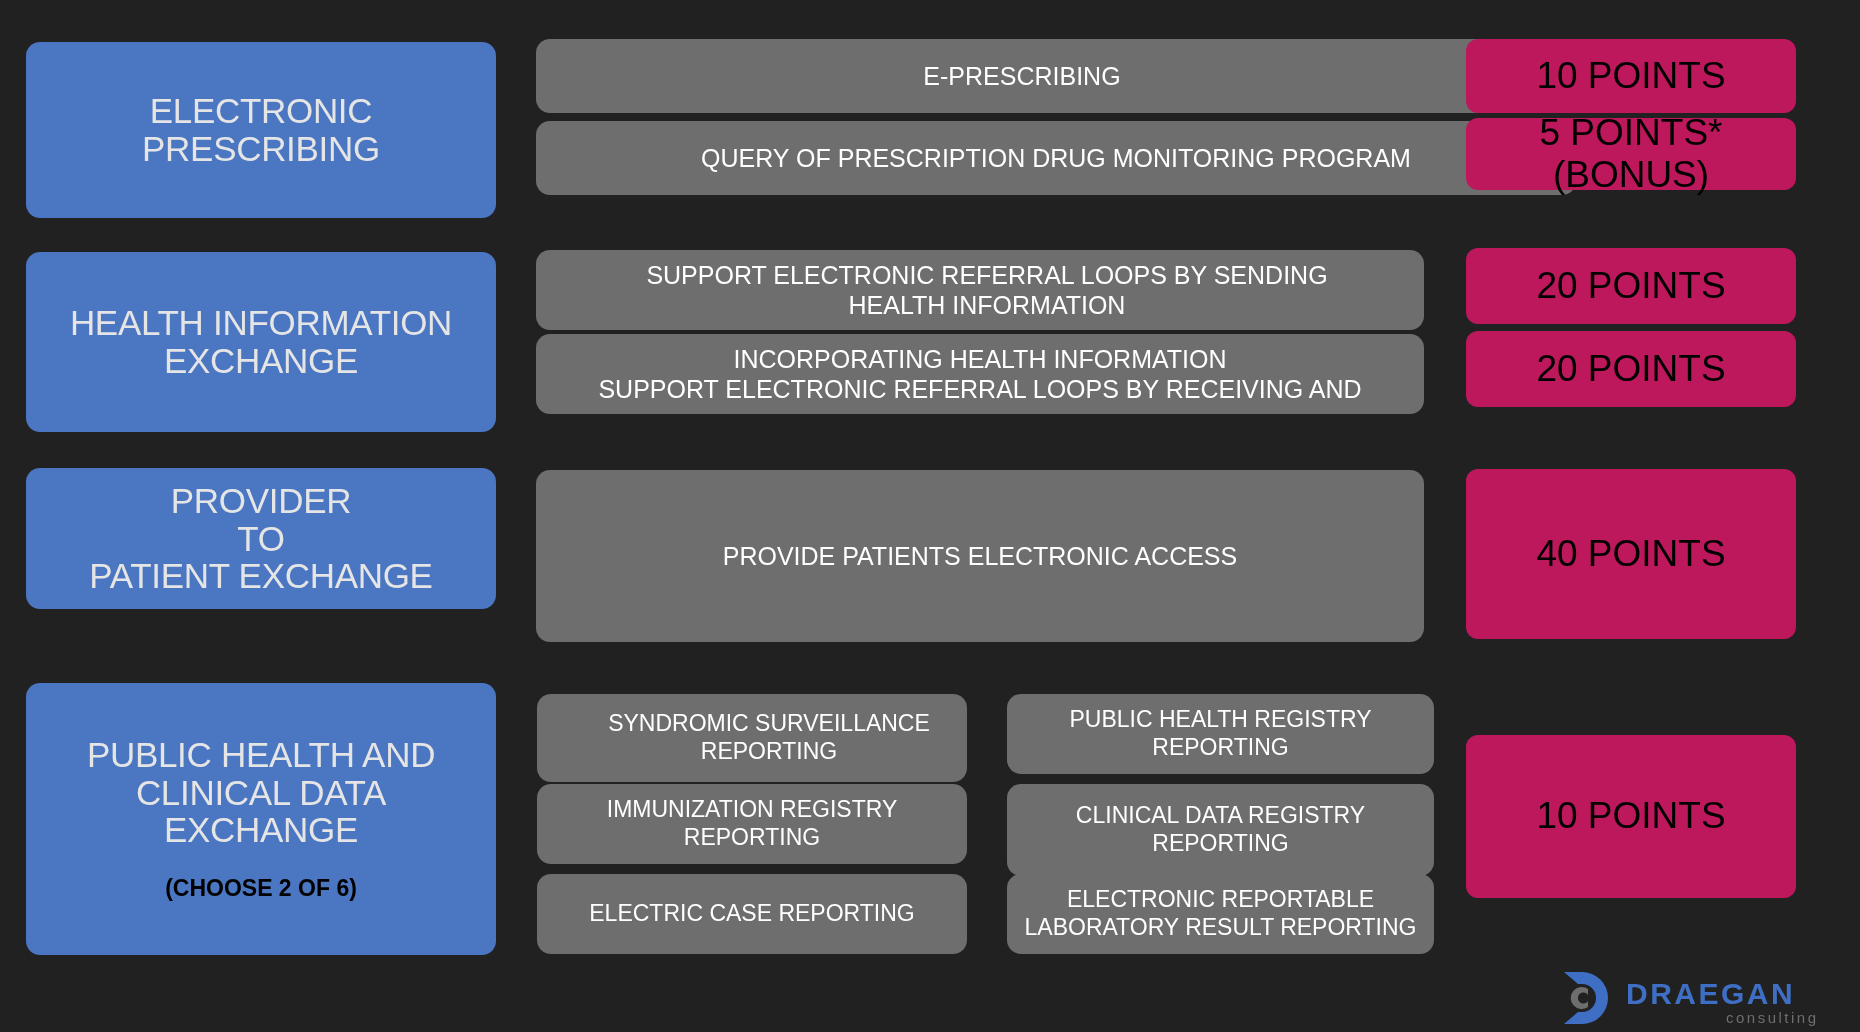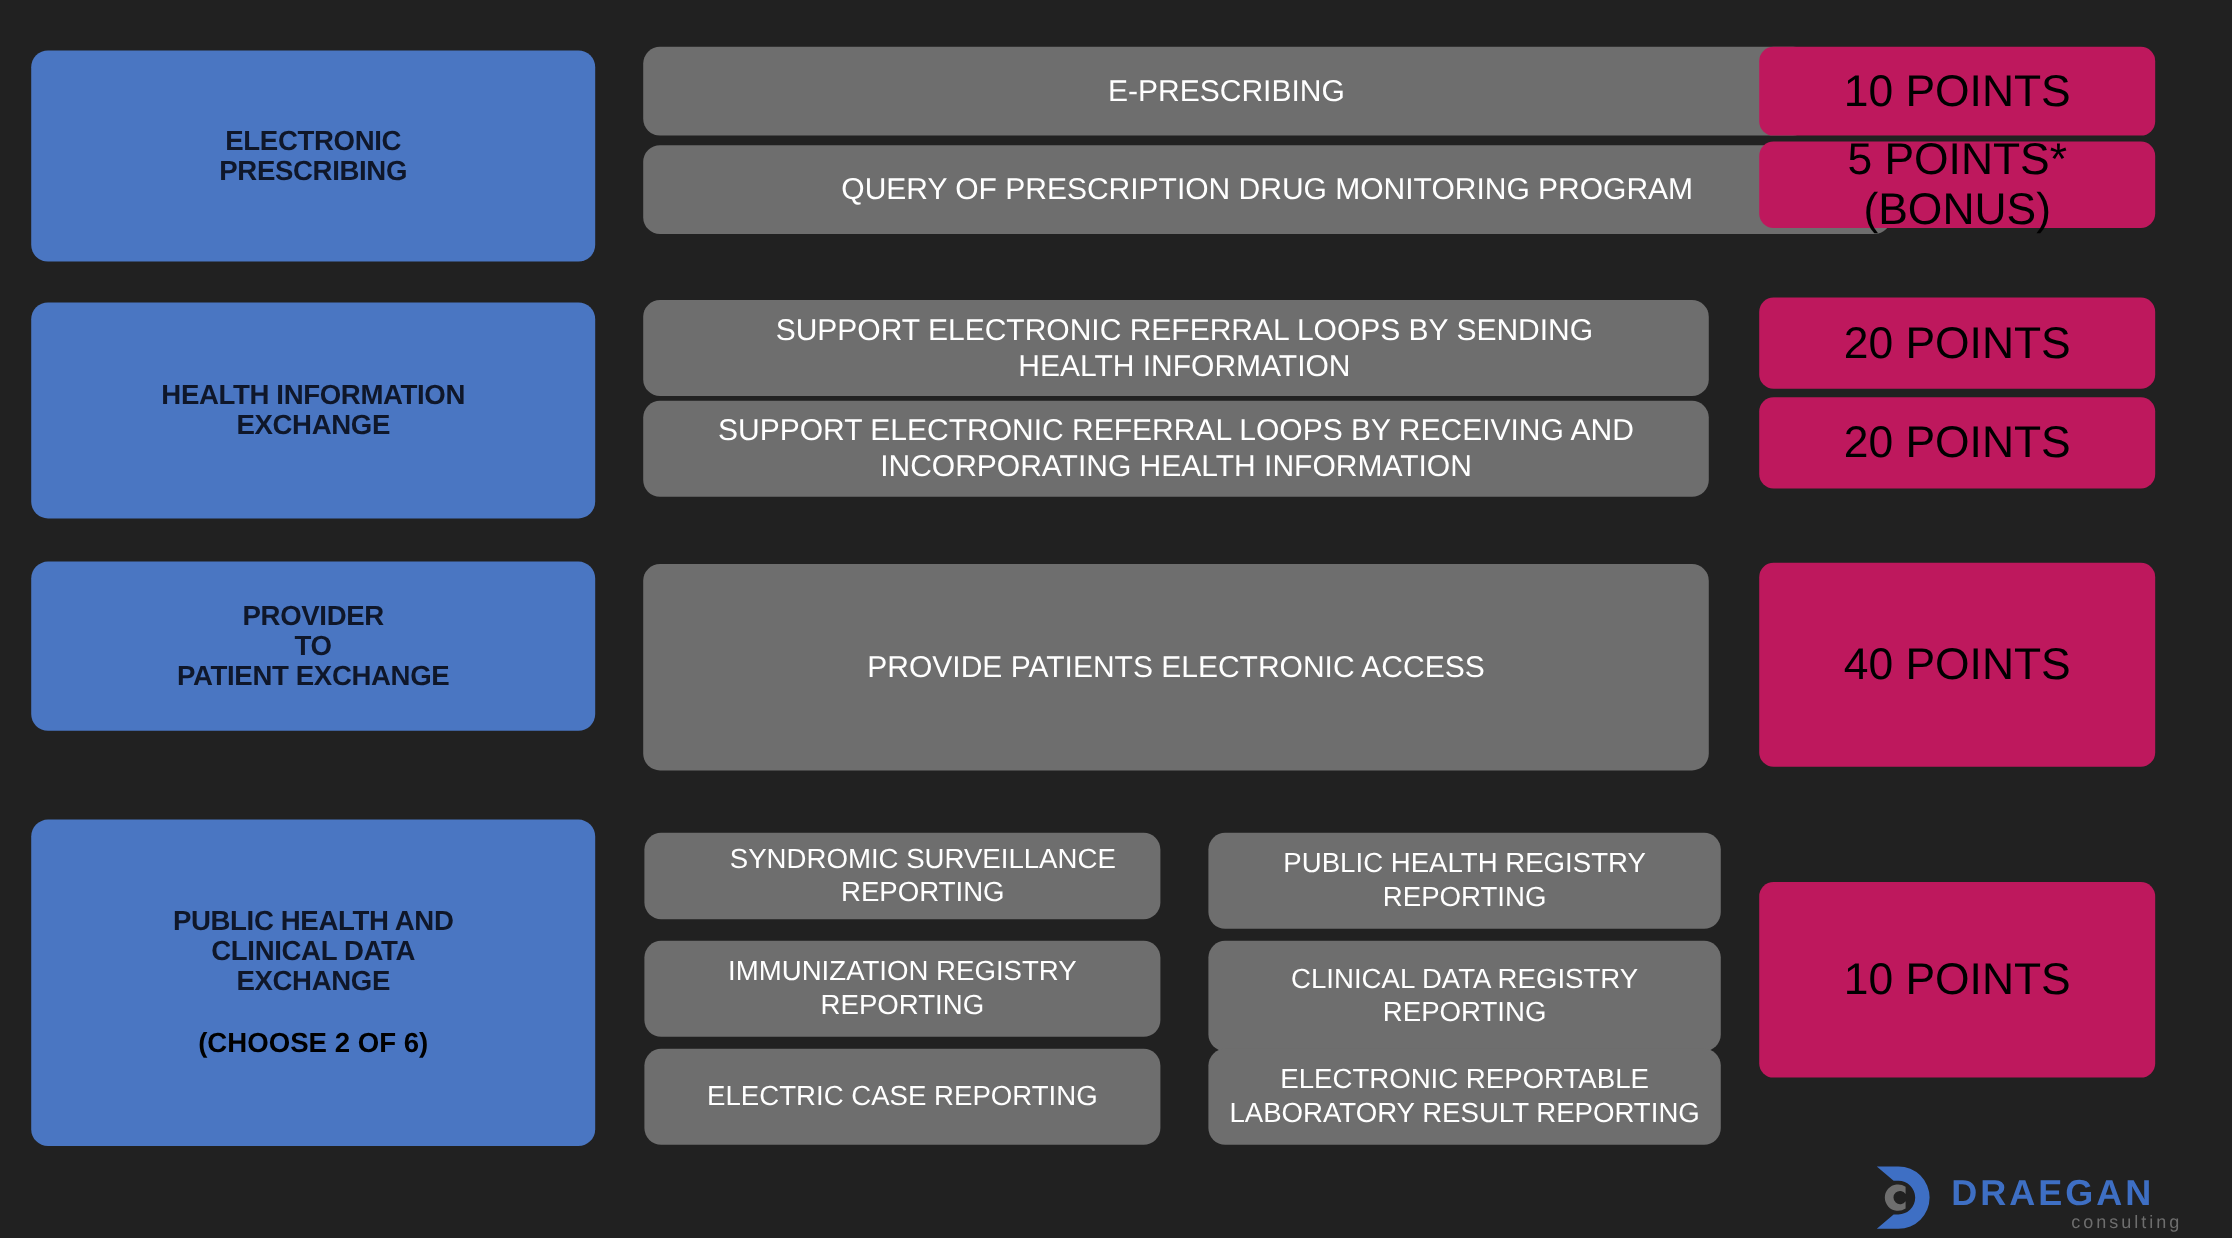--- a/index.html
+++ b/index.html
@@ -36,23 +36,23 @@
     background: #4A76C2;
     border-radius: 14px;
     display: flex;
     flex-direction: column;
     align-items: center;
     justify-content: center;
     box-sizing: border-box;
     padding: 6px 10px;
   }
   .cat-title {
-    color: #0f172a;
-    font-weight: bold;
-    font-size: 23px;
+    color: #e5e5e5;
+    font-weight: normal;
+    font-size: 35px;
     line-height: 1.08;
     text-align: center;
     letter-spacing: -0.3px;
   }
   .cat-note {
     color: #000000;
     font-weight: bold;
     font-size: 23px;
     text-align: center;
     margin-top: 26px;
@@ -159,22 +159,22 @@
         <div>HEALTH INFORMATION</div>
       </div>
     </div>
 
     <div class="pts" style="top:248px;height:76px;">
       <div class="pts-label">20 POINTS</div>
     </div>
 
     <div class="meas" style="left:536px;width:888px;top:334px;height:80px;">
       <div class="meas-label">
+        <div>INCORPORATING HEALTH INFORMATION</div>
         <div>SUPPORT ELECTRONIC REFERRAL LOOPS BY RECEIVING AND</div>
-        <div>INCORPORATING HEALTH INFORMATION</div>
       </div>
     </div>
 
     <div class="pts" style="top:331px;height:76px;">
       <div class="pts-label">20 POINTS</div>
     </div>
   </div>
 
   <div class="row">
 
@@ -201,21 +201,21 @@
 
     <div class="cat" style="top:683px;height:272px;">
       <div class="cat-title">
         <div>PUBLIC HEALTH AND</div>
         <div>CLINICAL DATA</div>
         <div>EXCHANGE</div>
       </div>
       <div class="cat-note">(CHOOSE 2 OF 6)</div>
     </div>
 
-    <div class="meas" style="left:537px;width:430px;top:694px;height:72px;padding-left:48px;">
+    <div class="meas" style="left:537px;width:430px;top:694px;height:88px;padding-left:48px;">
       <div class="meas-label small">
         <div>SYNDROMIC SURVEILLANCE</div>
         <div>REPORTING</div>
       </div>
     </div>
 
     <div class="meas" style="left:537px;width:430px;top:784px;height:80px;">
       <div class="meas-label small">
         <div>IMMUNIZATION REGISTRY</div>
         <div>REPORTING</div>

